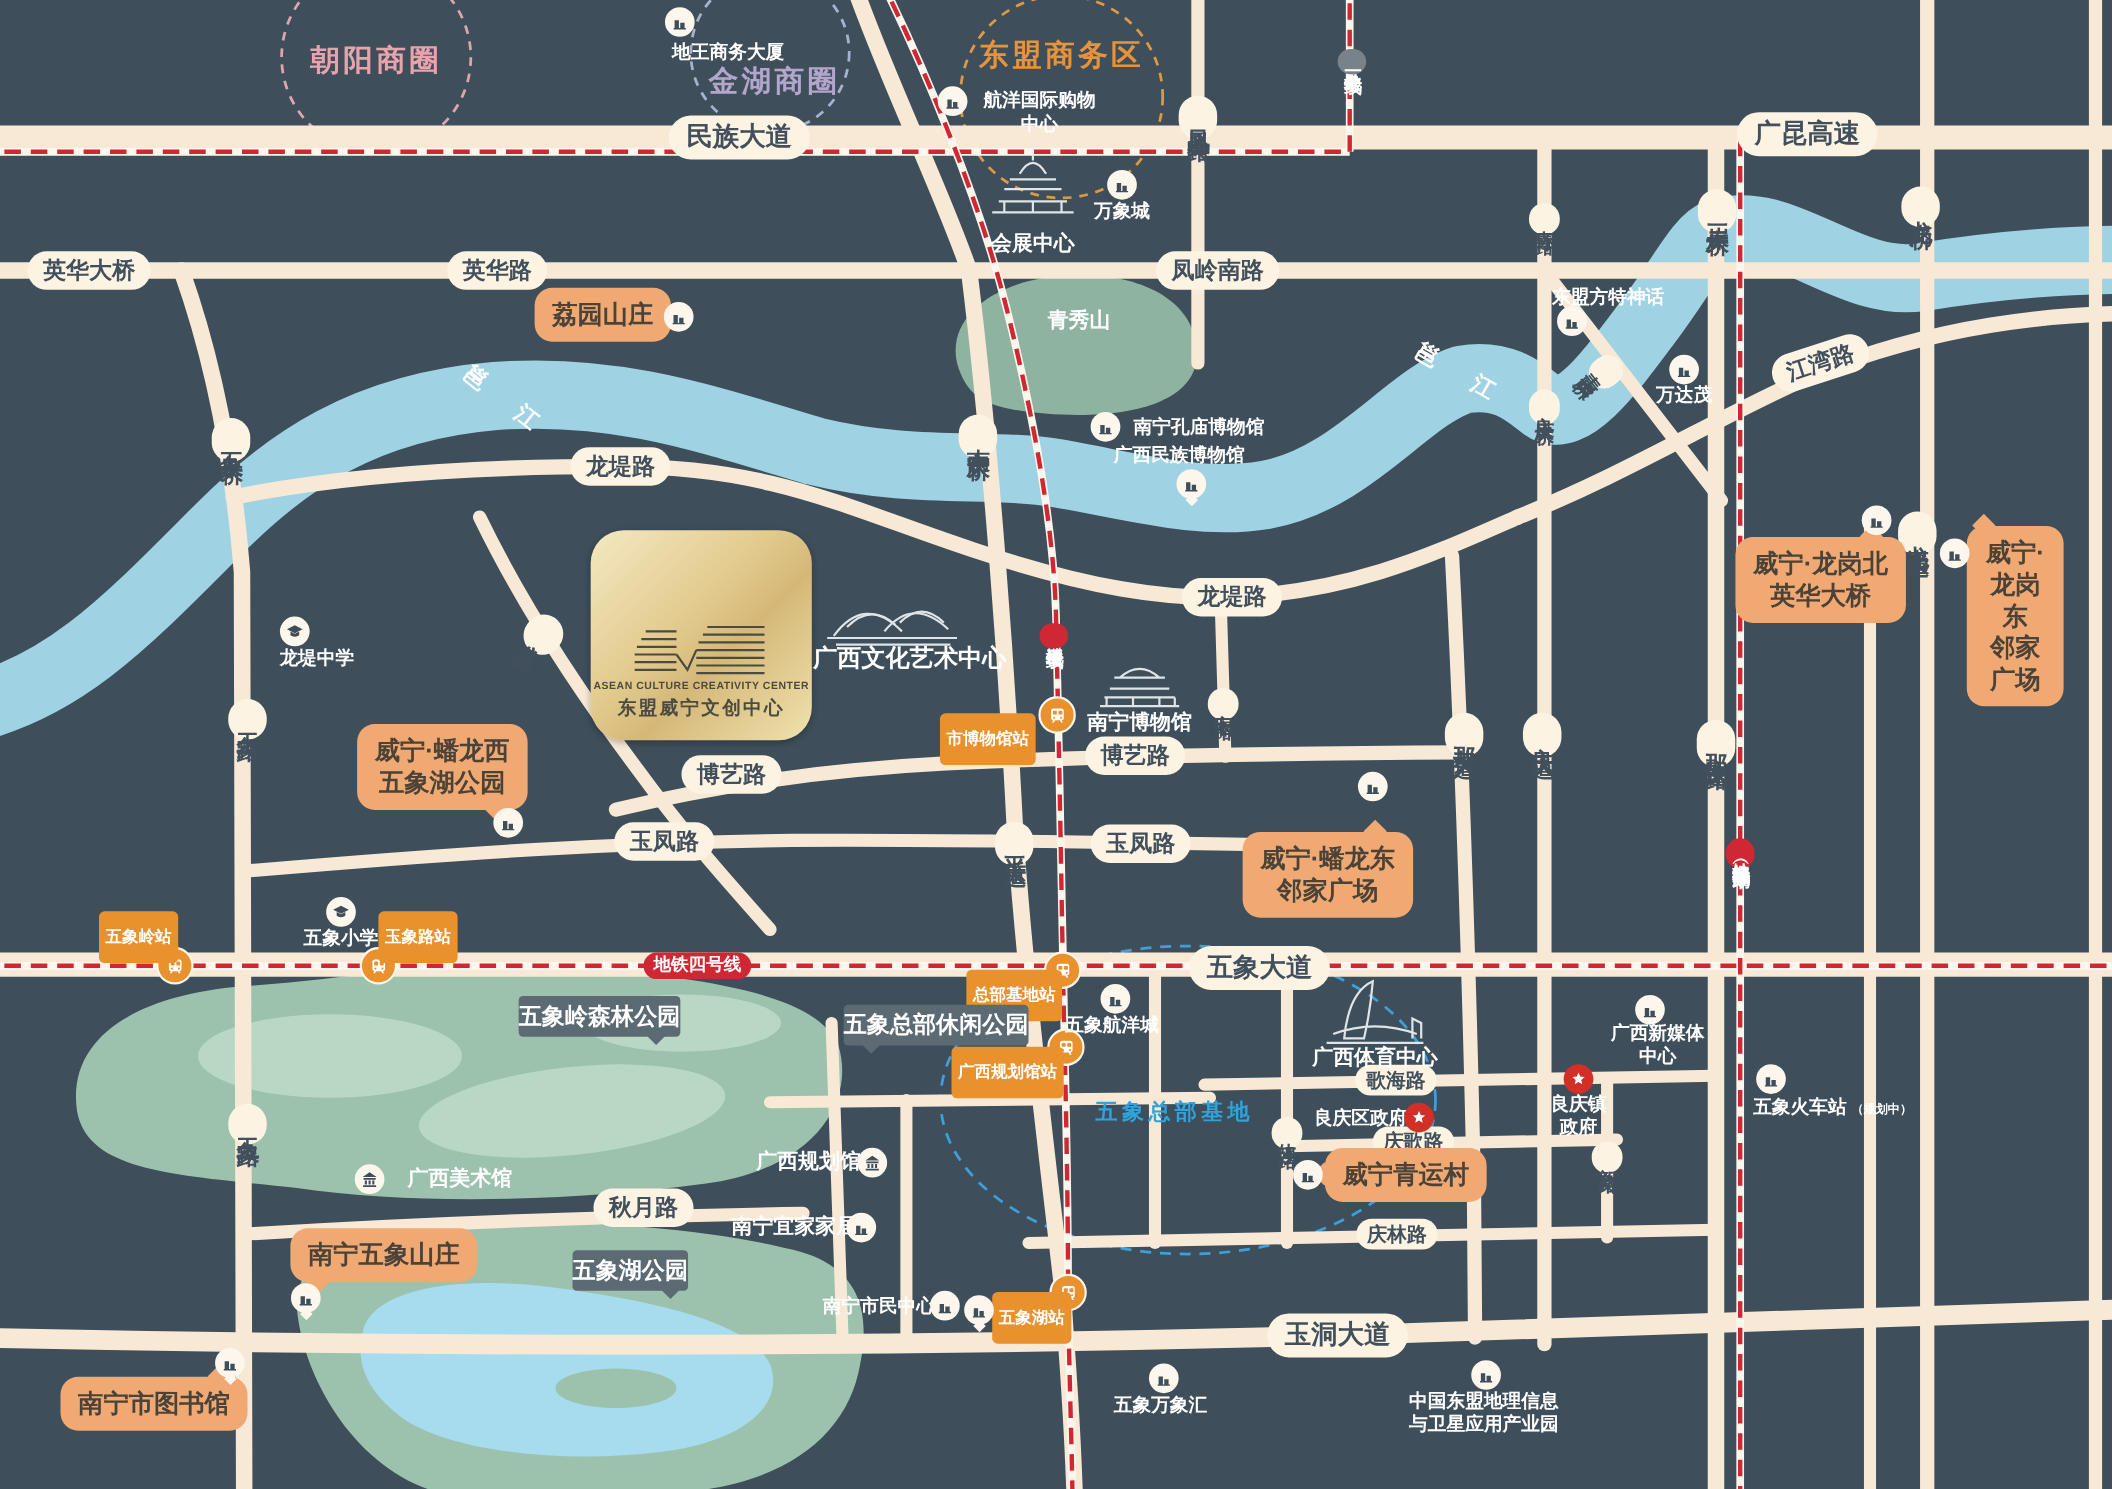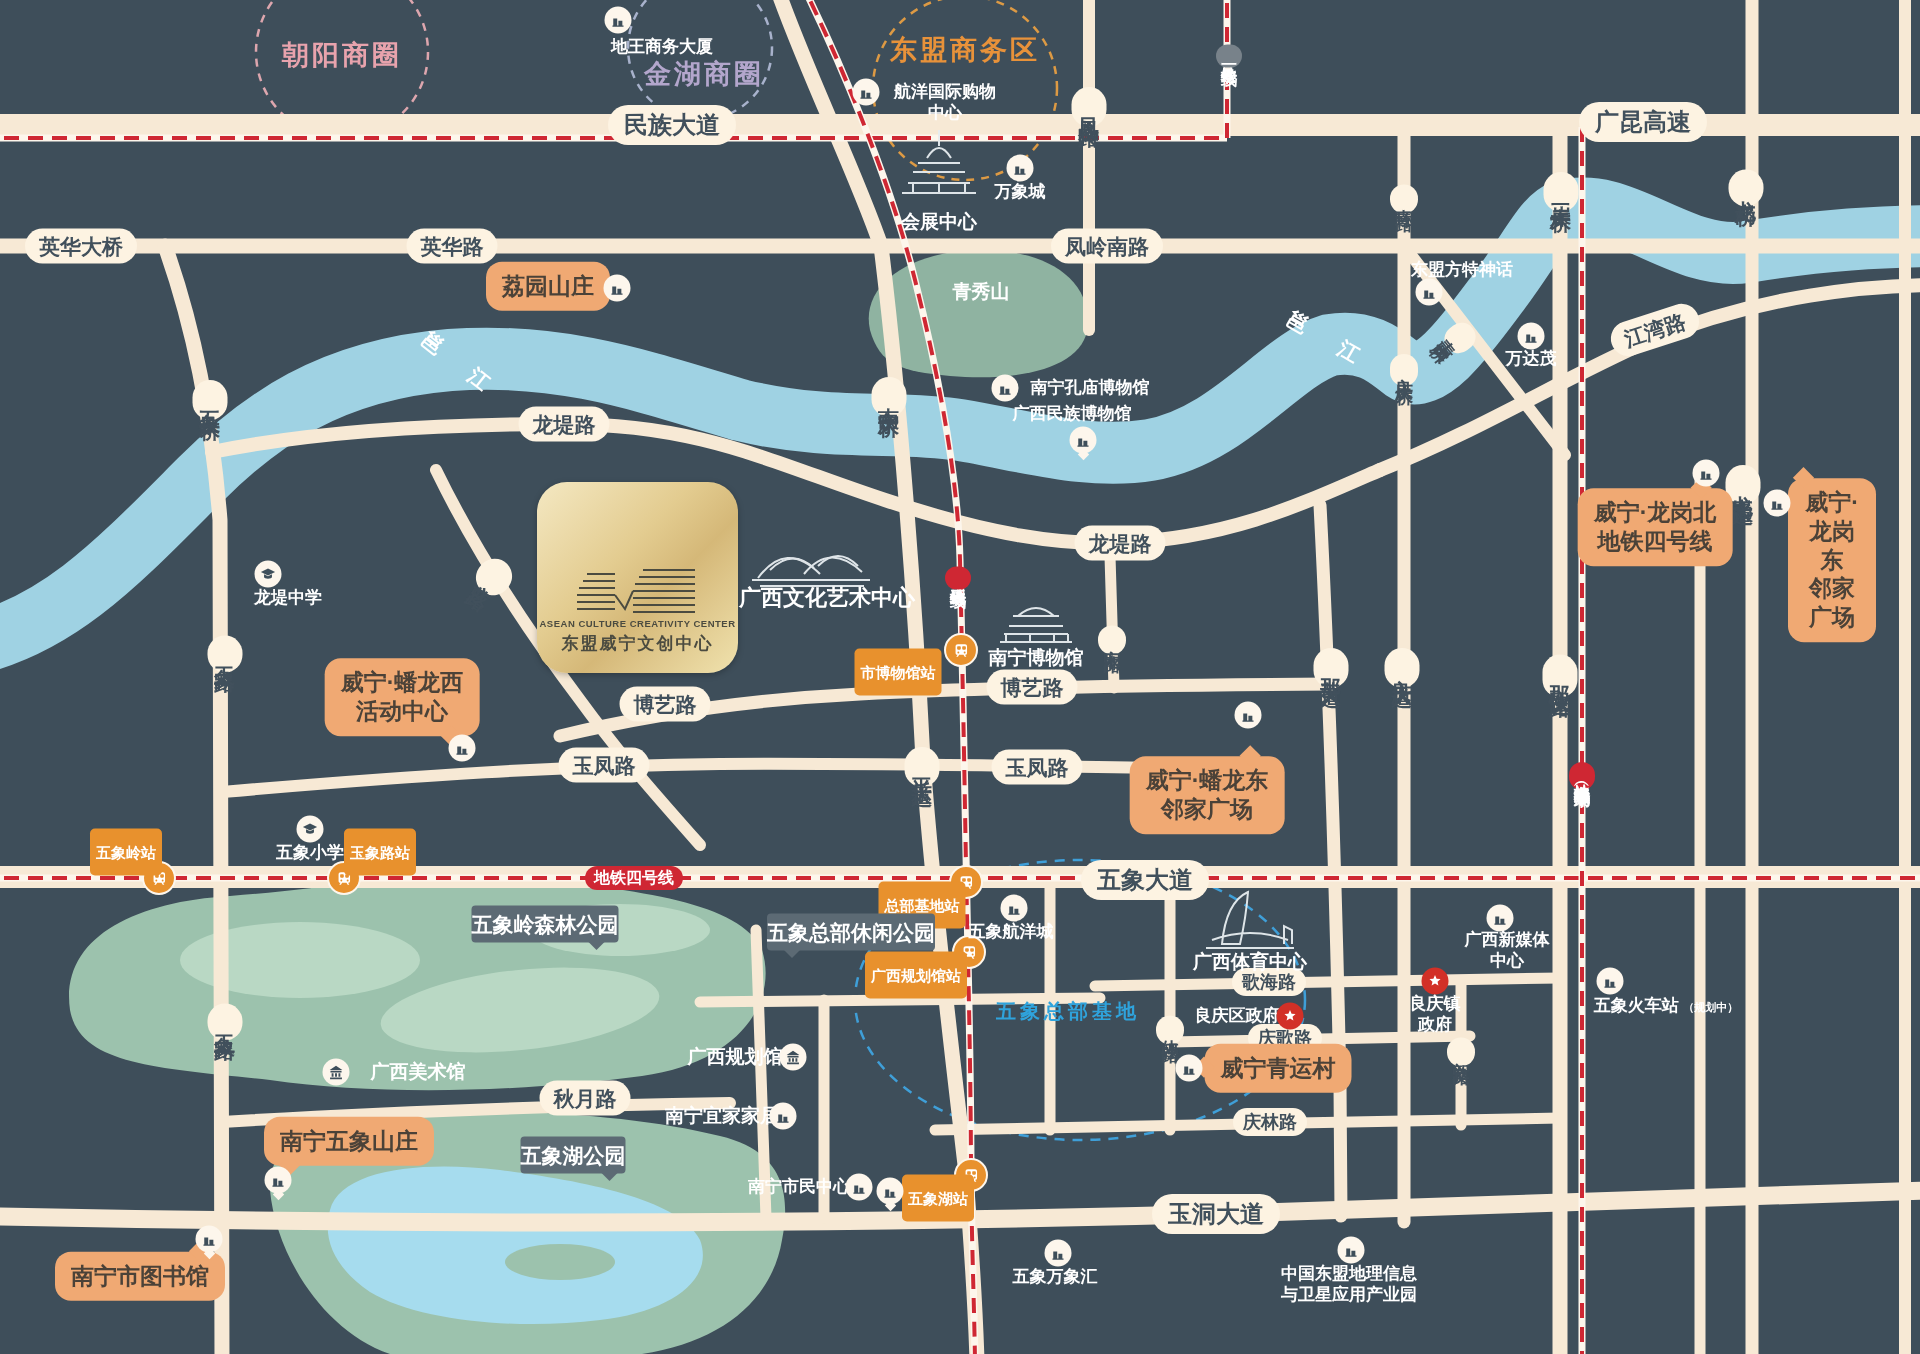--- a/index.html
+++ b/index.html
@@ -277,37 +277,37 @@
   <div class="ctr sta" style="left:938px;top:1198px">五象湖站</div>
 
   <div class="callout notail" style="left:548px;top:286px">荔园山庄</div>
   <div class="ic" style="left:617px;top:288px">
       <svg>
         <use href="#bld"></use>
       </svg>
     </div>
 
   <div class="callout" style="left:402px;top:697px;--tx:82%;--ty:100%">威宁·蟠龙西
-活动中心</div>
+五象湖公园</div>
   <div class="ic" style="left:462px;top:748px">
       <svg>
         <use href="#bld"></use>
       </svg>
     </div>
 
   <div class="callout" style="left:1207px;top:795px;--tx:78%;--ty:0%">威宁·蟠龙东
 邻家广场</div>
   <div class="ic" style="left:1248px;top:715px">
       <svg>
         <use href="#bld"></use>
       </svg>
     </div>
 
   <div class="callout" style="left:1655px;top:527px;--tx:80%;--ty:0%">威宁·龙岗北
-地铁四号线</div>
+英华大桥</div>
   <div class="ic" style="left:1706px;top:473px">
       <svg>
         <use href="#bld"></use>
       </svg>
     </div>
 
   <div class="callout" style="left:1832px;top:560px;--tx:18%;--ty:0%">威宁·龙岗东
 邻家广场</div>
   <div class="ic" style="left:1777px;top:503px">
       <svg>

